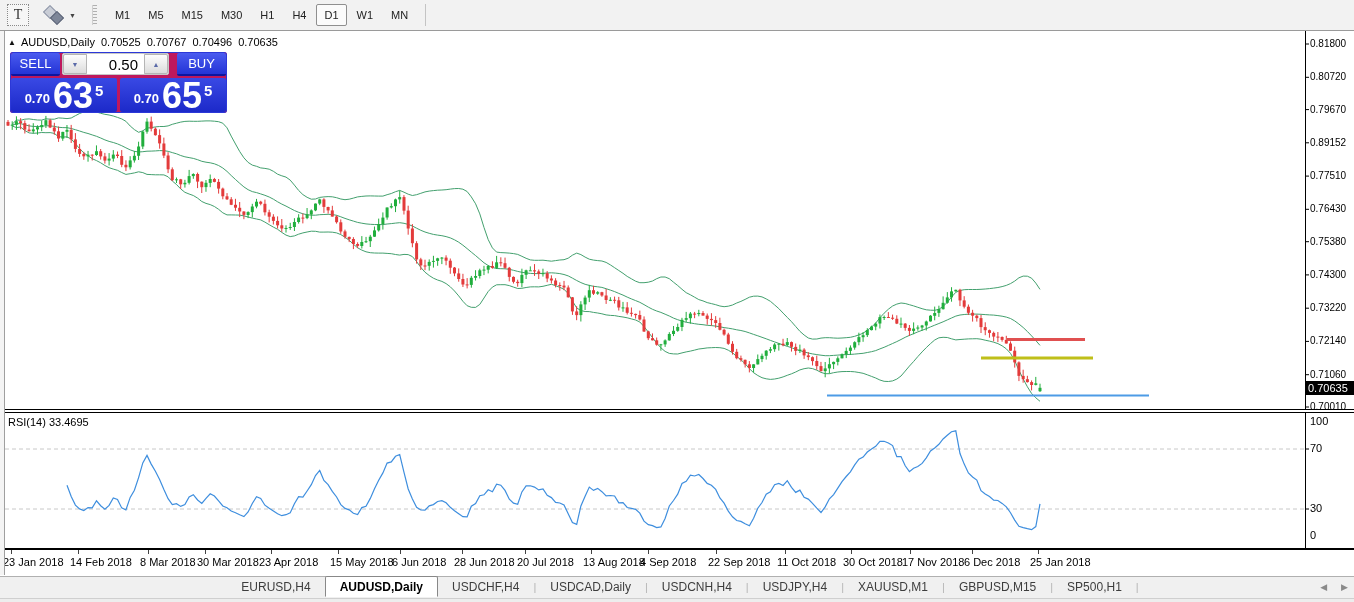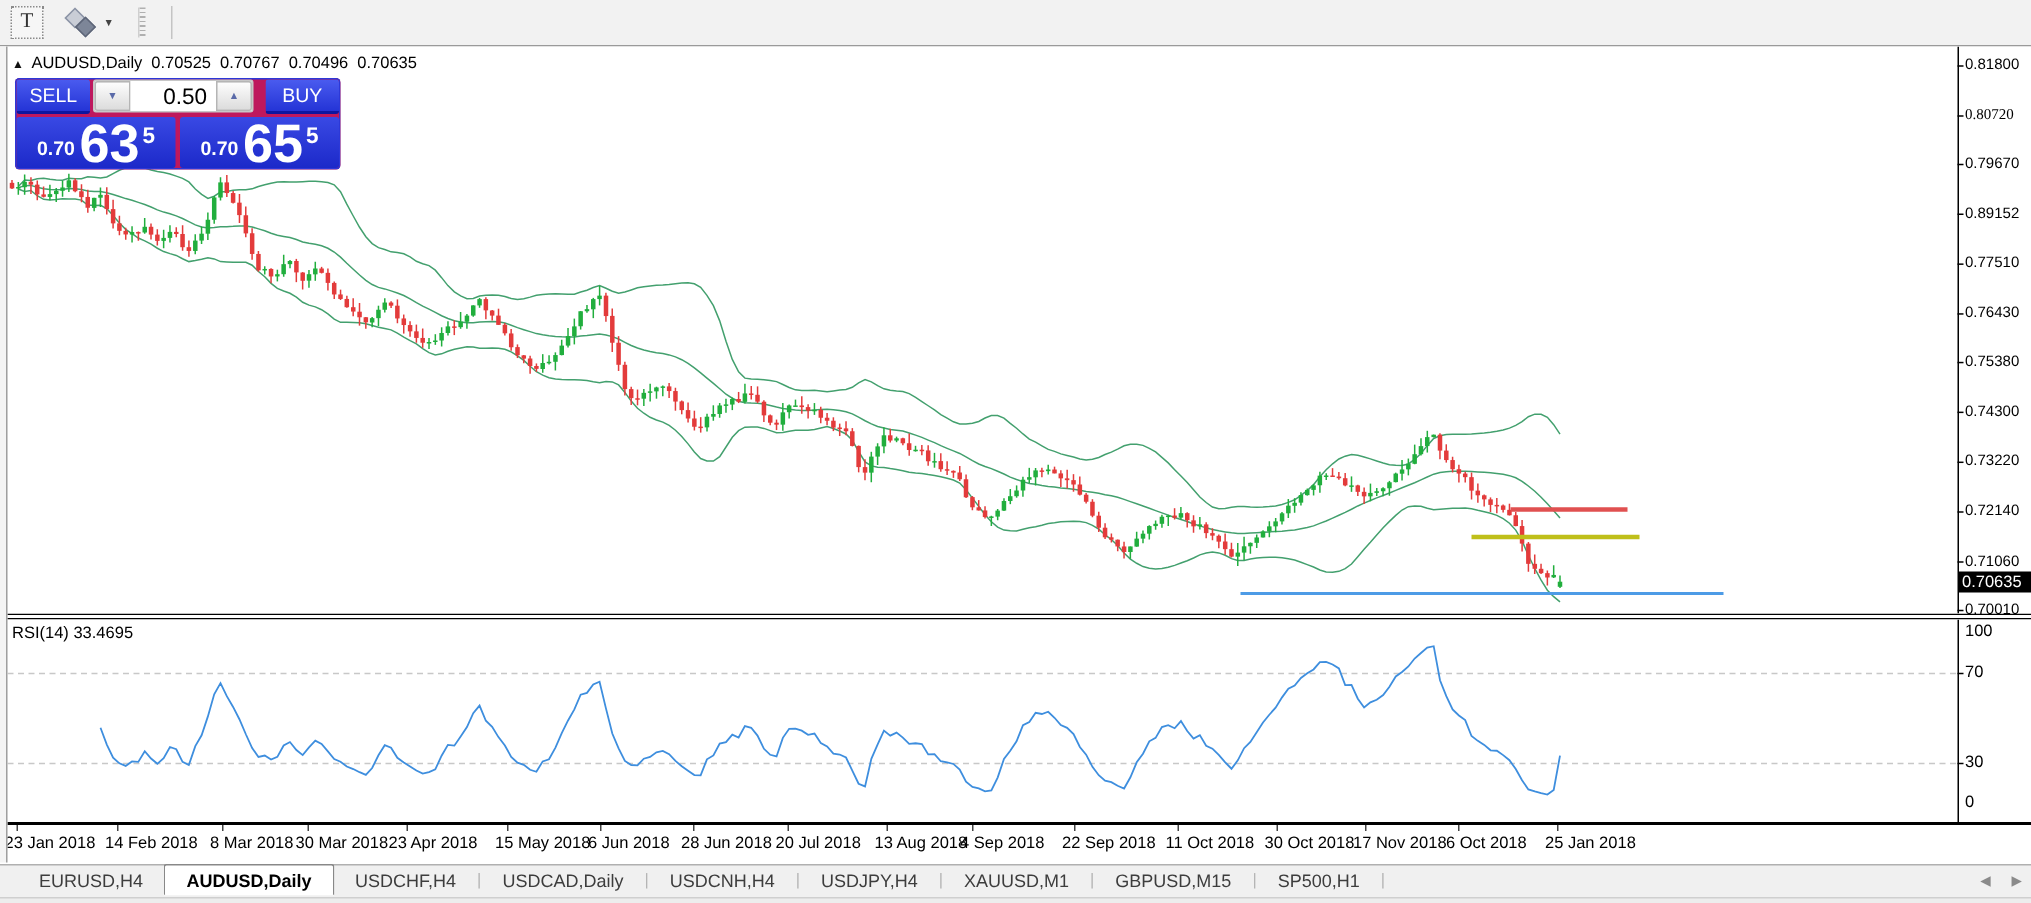--- a/index.html
+++ b/index.html
@@ -97,21 +97,21 @@
   .sep2{height:2px;background:#000;}
   .rsi-panel{position:relative;height:135px;background:#fff;}
   .rsi-label{position:absolute;left:8px;top:3px;font-size:11px;color:#000;z-index:3;}
   .rtick{position:absolute;left:1310px;font-size:11px;color:#000;z-index:3;}
   .date-strip{position:relative;height:26px;background:#fff;}
   .xdate{position:absolute;top:6px;font-size:11px;color:#000;white-space:nowrap;}
   .xtick{position:absolute;top:0;width:1px;height:4px;background:#444;}
 
   
   .tabbar-wrap{height:21px;border-top:1px solid #b0b0b0;background:#f0f0f0;position:relative;}
-  .tabbar{display:flex;align-items:stretch;height:20px;padding-left:12px;}
+  .tabbar{display:flex;align-items:stretch;height:20px;padding-left:12px;justify-content:center;}
   .tab{
     font-size:12px;color:#3d3d3d;display:flex;align-items:center;
     padding:0 14px;white-space:nowrap;
   }
   .tab.active{
     background:#fff;border:1px solid #888;border-bottom:1px solid #fff;
     font-weight:bold;color:#000;margin-top:-1px;border-radius:2px 2px 0 0;z-index:2;
   }
   .tab-div{color:#b5b5b5;font-size:11px;display:flex;align-items:center;}
   .tab-scroll{
@@ -124,20 +124,31 @@
 <body>
 
 <div class="toolbar">
   <div class="tool-btn ttool">T</div>
   <div class="tool-btn arrowtool">
     <span class="diamond d1"></span>
     <span class="diamond d2"></span>
     <span class="caret">▼</span>
   </div>
   <div class="grip"></div>
+  <div id="tf-buttons" style="display:flex;">
+      <div class="tf-btn">M1</div>
+      <div class="tf-btn">M5</div>
+      <div class="tf-btn">M15</div>
+      <div class="tf-btn">M30</div>
+      <div class="tf-btn">H1</div>
+      <div class="tf-btn">H4</div>
+      <div class="tf-btn active">D1</div>
+      <div class="tf-btn">W1</div>
+      <div class="tf-btn">MN</div>
+    </div>
   <div class="toolbar-end"></div>
 </div>
 
 <div class="chart-panel">
   <svg id="chart-svg" width="1354" height="378">
       <path d="M12.2 93.3L16.4 89.0L20.6 89.3L24.8 88.2L29.1 87.9L33.3 88.5L37.5 89.0L41.7 89.1L45.9 87.8L50.1 88.2L54.3 88.2L58.5 86.9L62.8 87.2L67.0 87.6L71.2 87.0L75.4 84.7L79.6 82.5L83.8 80.9L88.0 80.3L92.2 80.2L96.5 81.0L100.7 82.3L104.9 83.3L109.1 84.0L113.3 85.0L117.5 86.4L121.7 87.9L125.9 90.3L130.2 95.0L134.4 98.6L138.6 101.3L142.8 99.8L147.0 97.0L151.2 96.7L155.4 95.9L159.6 95.5L163.9 95.5L168.1 94.9L172.3 93.3L176.5 92.2L180.7 91.1L184.9 90.4L189.1 90.2L193.3 90.3L197.6 90.3L201.8 90.1L206.0 89.9L210.2 89.9L214.4 90.2L218.6 90.7L222.8 92.2L227.0 96.8L231.2 105.1L235.5 113.0L239.7 120.5L243.9 126.8L248.1 131.4L252.3 134.1L256.5 135.3L260.7 136.9L264.9 137.4L269.2 138.2L273.4 140.3L277.6 143.2L281.8 144.8L286.0 146.1L290.2 149.1L294.4 154.1L298.6 159.4L302.9 163.6L307.1 166.3L311.3 168.2L315.5 168.0L319.7 166.4L323.9 165.9L328.1 165.6L332.3 165.8L336.6 166.7L340.8 168.0L345.0 168.7L349.2 168.2L353.4 167.1L357.6 165.9L361.8 165.4L366.0 165.0L370.3 164.9L374.5 165.0L378.7 165.1L382.9 165.1L387.1 163.7L391.3 162.5L395.5 160.7L399.7 159.4L404.0 161.2L408.2 163.2L412.4 164.5L416.6 163.7L420.8 162.3L425.0 160.9L429.2 160.1L433.4 159.6L437.6 159.2L441.9 159.0L446.1 158.7L450.3 158.1L454.5 157.6L458.7 157.5L462.9 158.2L467.1 160.5L471.3 165.9L475.6 172.8L479.8 182.9L484.0 196.5L488.2 208.6L492.4 216.9L496.6 221.1L500.8 221.6L505.0 221.8L509.3 222.1L513.5 222.6L517.7 223.4L521.9 225.3L526.1 227.3L530.3 228.9L534.5 229.3L538.7 229.3L543.0 229.2L547.2 229.7L551.4 230.2L555.6 229.6L559.8 229.0L564.0 228.7L568.2 227.2L572.4 224.2L576.7 222.1L580.9 223.6L585.1 226.1L589.3 228.2L593.5 229.1L597.7 229.6L601.9 230.0L606.1 231.4L610.4 233.9L614.6 236.7L618.8 239.5L623.0 242.3L627.2 245.4L631.4 247.8L635.6 250.2L639.8 251.7L644.0 251.7L648.3 251.2L652.5 250.0L656.7 247.7L660.9 246.0L665.1 246.0L669.3 247.7L673.5 251.2L677.7 254.5L682.0 258.3L686.2 261.7L690.4 263.8L694.6 266.2L698.8 268.6L703.0 269.9L707.2 271.6L711.4 272.6L715.7 273.7L719.9 275.0L724.1 275.7L728.3 275.2L732.5 274.0L736.7 272.0L740.9 270.4L745.1 268.4L749.4 266.2L753.6 265.2L757.8 265.1L762.0 265.9L766.2 267.9L770.4 270.3L774.6 273.9L778.8 277.6L783.1 282.1L787.3 286.4L791.5 290.7L795.7 295.5L799.9 300.3L804.1 304.0L808.3 307.0L812.5 308.1L816.8 308.0L821.0 307.1L825.2 306.7L829.4 306.7L833.6 307.0L837.8 307.2L842.0 307.0L846.2 306.7L850.4 306.3L854.7 305.3L858.9 303.9L863.1 302.2L867.3 299.3L871.5 296.1L875.7 292.1L879.9 286.8L884.1 282.2L888.4 278.2L892.6 275.0L896.8 273.1L901.0 272.0L905.2 272.5L909.4 273.7L913.6 274.9L917.8 276.3L922.1 277.7L926.3 278.8L930.5 279.2L934.7 279.3L938.9 278.3L943.1 275.3L947.3 271.3L951.5 266.1L955.8 261.3L960.0 259.5L964.2 258.7L968.4 258.5L972.6 258.5L976.8 258.5L981.0 258.3L985.2 258.0L989.5 257.6L993.7 257.1L997.9 256.5L1002.1 255.6L1006.3 254.4L1010.5 252.6L1014.7 250.1L1018.9 246.8L1023.2 245.1L1027.4 245.2L1031.6 247.2L1035.8 252.1L1040.0 258.4" fill="none" stroke="#43a06e" stroke-width="1"></path>
       <path d="M12.2 94.1L16.4 92.8L20.6 92.6L24.8 93.8L29.1 94.9L33.3 95.4L37.5 95.5L41.7 95.3L45.9 94.7L50.1 94.9L54.3 95.3L58.5 96.3L62.8 96.6L67.0 96.7L71.2 97.5L75.4 98.7L79.6 100.0L83.8 101.4L88.0 102.5L92.2 103.9L96.5 105.3L100.7 107.0L104.9 108.9L109.1 110.4L113.3 111.5L117.5 112.9L121.7 114.7L125.9 116.8L130.2 118.9L134.4 120.3L138.6 121.0L142.8 120.7L147.0 120.2L151.2 120.1L155.4 119.9L159.6 119.6L163.9 119.7L168.1 120.3L172.3 121.6L176.5 122.8L180.7 124.5L184.9 125.8L189.1 126.6L193.3 127.4L197.6 128.7L201.8 130.3L206.0 131.2L210.2 131.8L214.4 132.8L218.6 134.5L222.8 137.0L227.0 140.4L231.2 144.5L235.5 148.5L239.7 152.3L243.9 155.9L248.1 158.7L252.3 160.6L256.5 161.6L260.7 162.9L264.9 164.3L269.2 166.0L273.4 168.2L277.6 170.8L281.8 173.1L286.0 175.1L290.2 177.3L294.4 179.5L298.6 181.3L302.9 182.8L307.1 183.7L311.3 184.2L315.5 184.2L319.7 183.7L323.9 183.5L328.1 183.3L332.3 183.5L336.6 184.3L340.8 185.8L345.0 187.4L349.2 188.8L353.4 190.1L357.6 191.4L361.8 192.2L366.0 192.9L370.3 193.3L374.5 193.5L378.7 193.6L382.9 193.6L387.1 193.0L391.3 192.6L395.5 192.1L399.7 191.7L404.0 192.3L408.2 193.4L412.4 195.0L416.6 197.2L420.8 199.3L425.0 201.0L429.2 202.3L433.4 203.4L437.6 204.1L441.9 204.7L446.1 205.6L450.3 206.9L454.5 208.8L458.7 211.2L462.9 214.2L467.1 217.6L471.3 221.1L475.6 224.6L479.8 228.2L484.0 231.8L488.2 234.5L492.4 236.5L496.6 237.5L500.8 237.7L505.0 237.8L509.3 238.3L513.5 239.3L517.7 240.4L521.9 241.3L526.1 241.9L530.3 242.4L534.5 242.6L538.7 242.6L543.0 242.3L547.2 242.0L551.4 241.8L555.6 242.1L559.8 242.6L564.0 243.5L568.2 244.9L572.4 247.1L576.7 249.5L580.9 251.6L585.1 253.3L589.3 254.4L593.5 255.3L597.7 255.8L601.9 256.4L606.1 257.7L610.4 259.1L614.6 260.6L618.8 262.4L623.0 264.1L627.2 266.1L631.4 267.9L635.6 269.6L639.8 271.3L644.0 273.6L648.3 276.1L652.5 278.3L656.7 280.0L660.9 281.4L665.1 283.2L669.3 285.0L673.5 287.1L677.7 288.7L682.0 290.1L686.2 291.3L690.4 291.9L694.6 292.7L698.8 293.3L703.0 293.7L707.2 294.3L711.4 294.6L715.7 295.1L719.9 295.8L724.1 296.6L728.3 297.2L732.5 297.9L736.7 298.8L740.9 299.5L745.1 300.5L749.4 301.9L753.6 303.4L757.8 304.8L762.0 306.3L766.2 307.8L770.4 309.4L774.6 310.9L778.8 312.4L783.1 314.0L787.3 315.3L791.5 316.7L795.7 318.3L799.9 319.6L804.1 320.9L808.3 322.0L812.5 322.9L816.8 323.6L821.0 324.2L825.2 324.7L829.4 324.7L833.6 324.4L837.8 324.1L842.0 323.8L846.2 323.6L850.4 323.4L854.7 323.1L858.9 322.7L863.1 322.3L867.3 321.5L871.5 320.7L875.7 319.6L879.9 317.9L884.1 316.3L888.4 314.4L892.6 312.5L896.8 310.6L901.0 308.5L905.2 306.3L909.4 304.4L913.6 302.7L917.8 300.9L922.1 299.3L926.3 297.7L930.5 295.9L934.7 294.2L938.9 292.5L943.1 290.8L947.3 288.9L951.5 287.0L955.8 285.1L960.0 284.0L964.2 283.5L968.4 283.2L972.6 283.1L976.8 283.1L981.0 283.3L985.2 283.6L989.5 283.9L993.7 284.1L997.9 284.6L1002.1 285.2L1006.3 286.1L1010.5 287.5L1014.7 289.9L1018.9 293.0L1023.2 296.5L1027.4 300.5L1031.6 304.9L1035.8 309.5L1040.0 314.4" fill="none" stroke="#43a06e" stroke-width="1"></path>
       <path d="M12.2 95.0L16.4 96.6L20.6 96.0L24.8 99.5L29.1 101.9L33.3 102.3L37.5 102.0L41.7 101.5L45.9 101.7L50.1 101.6L54.3 102.4L58.5 105.7L62.8 106.0L67.0 105.9L71.2 108.0L75.4 112.7L79.6 117.6L83.8 121.9L88.0 124.7L92.2 127.7L96.5 129.6L100.7 131.8L104.9 134.5L109.1 136.7L113.3 138.1L117.5 139.3L121.7 141.5L125.9 143.4L130.2 142.7L134.4 141.9L138.6 140.8L142.8 141.6L147.0 143.4L151.2 143.6L155.4 143.8L159.6 143.8L163.9 143.9L168.1 145.8L172.3 150.0L176.5 153.5L180.7 157.9L184.9 161.3L189.1 163.0L193.3 164.5L197.6 167.1L201.8 170.5L206.0 172.4L210.2 173.6L214.4 175.5L218.6 178.3L222.8 181.8L227.0 183.9L231.2 183.9L235.5 184.0L239.7 184.1L243.9 184.9L248.1 186.0L252.3 187.1L256.5 188.0L260.7 188.9L264.9 191.1L269.2 193.7L273.4 196.1L277.6 198.3L281.8 201.4L286.0 204.1L290.2 205.6L294.4 204.9L298.6 203.2L302.9 201.9L307.1 201.0L311.3 200.2L315.5 200.3L319.7 201.1L323.9 201.1L328.1 201.0L332.3 201.2L336.6 201.9L340.8 203.6L345.0 206.2L349.2 209.3L353.4 213.2L357.6 216.8L361.8 219.1L366.0 220.8L370.3 221.7L374.5 222.0L378.7 222.1L382.9 222.1L387.1 222.4L391.3 222.7L395.5 223.5L399.7 224.1L404.0 223.4L408.2 223.6L412.4 225.6L416.6 230.6L420.8 236.4L425.0 241.2L429.2 244.5L433.4 247.2L437.6 249.0L441.9 250.4L446.1 252.6L450.3 255.8L454.5 260.0L458.7 264.9L462.9 270.3L467.1 274.7L471.3 276.3L475.6 276.4L479.8 273.4L484.0 267.0L488.2 260.5L492.4 256.1L496.6 253.8L500.8 253.7L505.0 253.7L509.3 254.6L513.5 256.1L517.7 257.5L521.9 257.3L526.1 256.5L530.3 255.9L534.5 255.8L538.7 255.9L543.0 255.3L547.2 254.3L551.4 253.3L555.6 254.7L559.8 256.3L564.0 258.3L568.2 262.5L572.4 270.0L576.7 276.9L580.9 279.6L585.1 280.5L589.3 280.6L593.5 281.4L597.7 282.0L601.9 282.8L606.1 283.9L610.4 284.4L614.6 284.6L618.8 285.4L623.0 286.0L627.2 286.8L631.4 287.9L635.6 289.0L639.8 291.0L644.0 295.5L648.3 301.1L652.5 306.6L656.7 312.2L660.9 316.8L665.1 320.4L669.3 322.4L673.5 322.9L677.7 323.0L682.0 321.9L686.2 320.9L690.4 320.1L694.6 319.1L698.8 318.0L703.0 317.5L707.2 316.9L711.4 316.7L715.7 316.5L719.9 316.7L724.1 317.4L728.3 319.2L732.5 321.8L736.7 325.5L740.9 328.7L745.1 332.7L749.4 337.7L753.6 341.7L757.8 344.5L762.0 346.7L766.2 347.8L770.4 348.4L774.6 348.0L778.8 347.2L783.1 345.9L787.3 344.3L791.5 342.8L795.7 341.0L799.9 338.9L804.1 337.7L808.3 337.0L812.5 337.6L816.8 339.2L821.0 341.4L825.2 342.7L829.4 342.7L833.6 341.7L837.8 341.0L842.0 340.6L846.2 340.5L850.4 340.5L854.7 340.8L858.9 341.5L863.1 342.3L867.3 343.8L871.5 345.4L875.7 347.0L879.9 349.0L884.1 350.3L888.4 350.5L892.6 349.9L896.8 348.1L901.0 345.0L905.2 340.1L909.4 335.1L913.6 330.5L917.8 325.6L922.1 320.9L926.3 316.6L930.5 312.6L934.7 309.0L938.9 306.8L943.1 306.3L947.3 306.5L951.5 307.8L955.8 308.9L960.0 308.5L964.2 308.2L968.4 307.9L972.6 307.8L976.8 307.7L981.0 308.2L985.2 309.2L989.5 310.1L993.7 311.2L997.9 312.6L1002.1 314.8L1006.3 317.8L1010.5 322.4L1014.7 329.6L1018.9 339.2L1023.2 348.0L1027.4 355.8L1031.6 362.5L1035.8 366.8L1040.0 370.3" fill="none" stroke="#43a06e" stroke-width="1"></path>
       <line x1="8" x2="8" y1="89.0" y2="95.0" stroke="#e33b3b" stroke-width="1"></line>
       <rect x="6.5" y="90.9" width="3" height="3.7" fill="#e33b3b"></rect>
@@ -676,21 +687,21 @@
       <div class="tile">
         <span class="pfx">0.70</span>
         <span class="big">65</span>
         <span class="sup">5</span>
       </div>
     </div>
   </div>
 
   <div id="y-axis">
       <div class="ytick" style="top: 7px;">0.81800</div>
-      <div class="ytick" style="top: 40.2519px; font-family: Liberation Serif, serif;">0.80720</div>
+      <div class="ytick" style="top: 40.2519px;">0.80720</div>
       <div class="ytick" style="top: 72.5802px;">0.79670</div>
       <div class="ytick" style="top: 105.832px;">0.89152</div>
       <div class="ytick" style="top: 139.084px;">0.77510</div>
       <div class="ytick" style="top: 172.336px;">0.76430</div>
       <div class="ytick" style="top: 204.664px;">0.75380</div>
       <div class="ytick" style="top: 237.916px;">0.74300</div>
       <div class="ytick" style="top: 271.168px;">0.73220</div>
       <div class="ytick" style="top: 304.42px;">0.72140</div>
       <div class="ytick" style="top: 337.672px;">0.71060</div>
       <div class="ytick" style="top: 370px;">0.70010</div>
@@ -745,21 +756,21 @@
     <div class="xdate" style="left: 640px;">4 Sep 2018</div>
     <div class="xtick" style="left: 716px;"></div>
     <div class="xdate" style="left: 708px;">22 Sep 2018</div>
     <div class="xtick" style="left: 785px;"></div>
     <div class="xdate" style="left: 777px;">11 Oct 2018</div>
     <div class="xtick" style="left: 851px;"></div>
     <div class="xdate" style="left: 843px;">30 Oct 2018</div>
     <div class="xtick" style="left: 910px;"></div>
     <div class="xdate" style="left: 902px;">17 Nov 2018</div>
     <div class="xtick" style="left: 972px;"></div>
-    <div class="xdate" style="left: 964px;">6 Oct 2018</div>
+    <div class="xdate" style="left: 964px;">6 Dec 2018</div>
     <div class="xtick" style="left: 1038px;"></div>
     <div class="xdate" style="left: 1030px;">25 Jan 2018</div>
   </div>
 
 <div class="tabbar-wrap">
   <div class="tabbar" id="tabbar">
       <div class="tab">EURUSD,H4</div>
       <div class="tab active">AUDUSD,Daily</div>
       <div class="tab">USDCHF,H4</div>
       <div class="tab-div">|</div>

